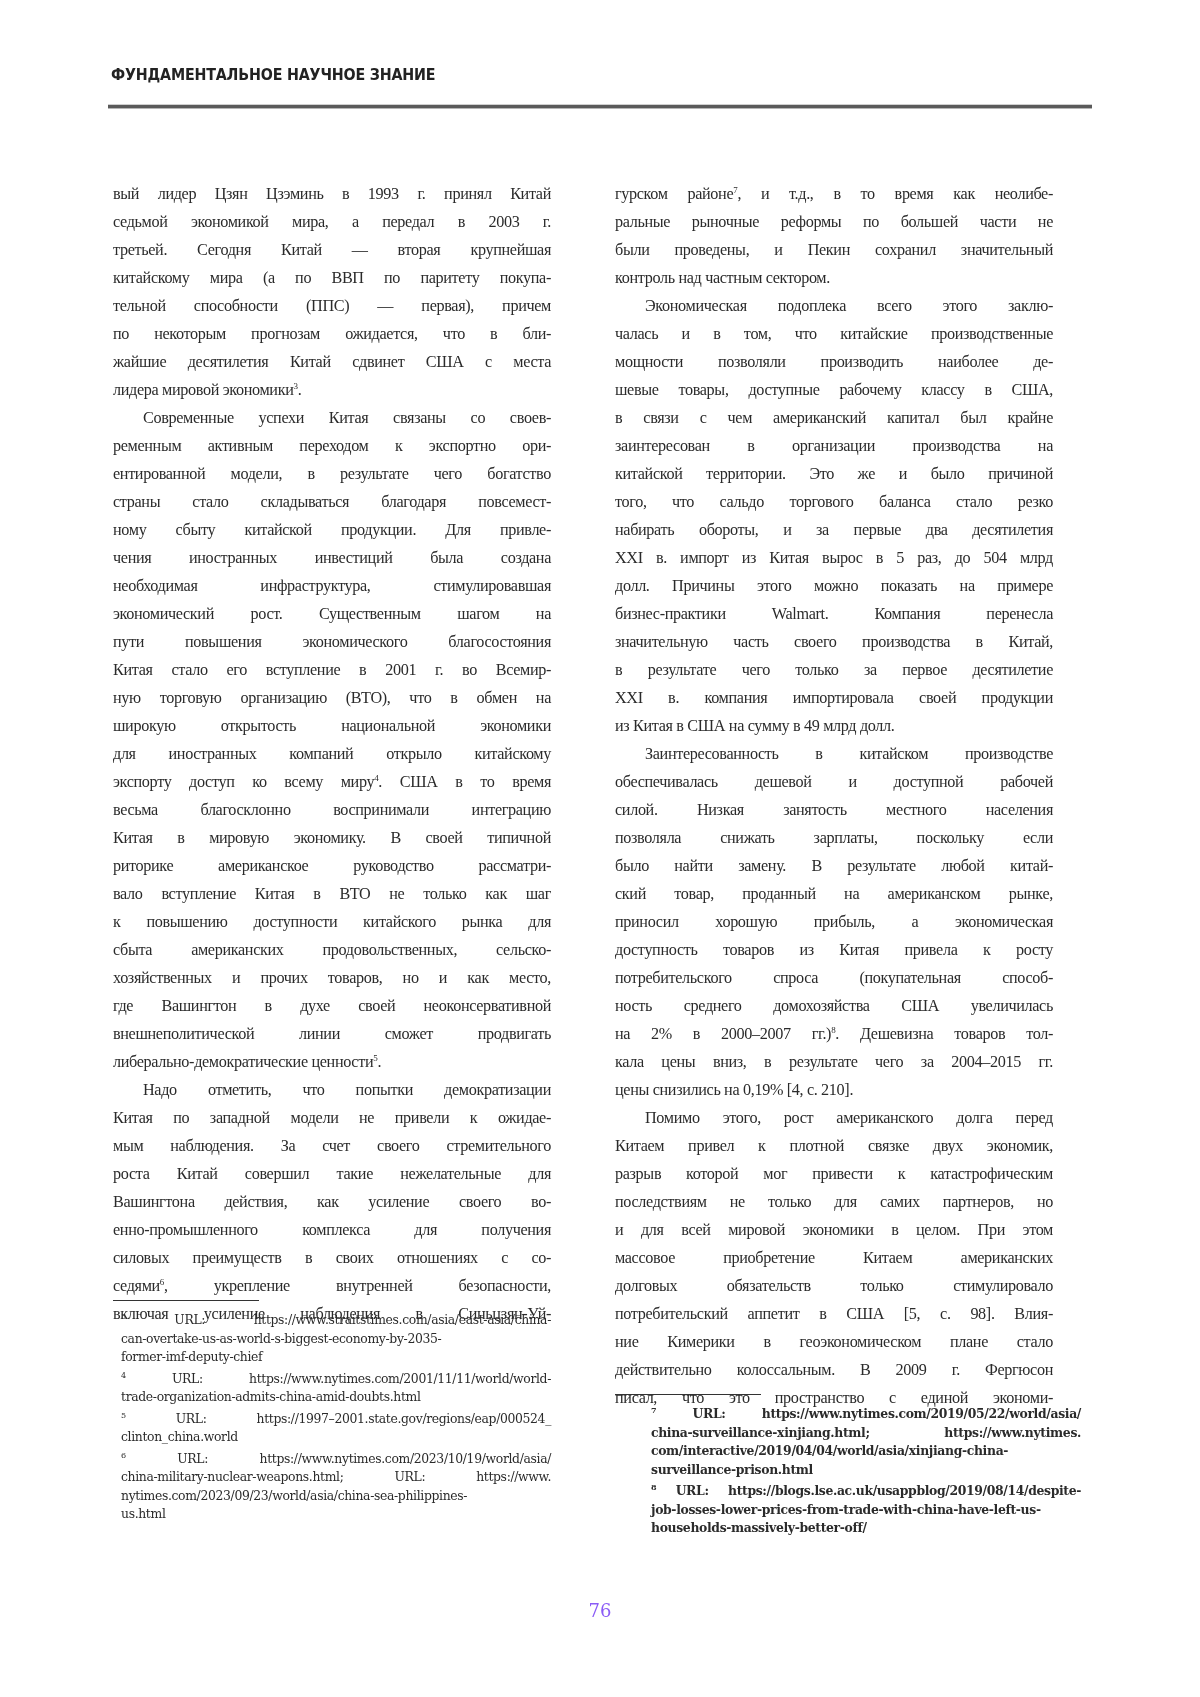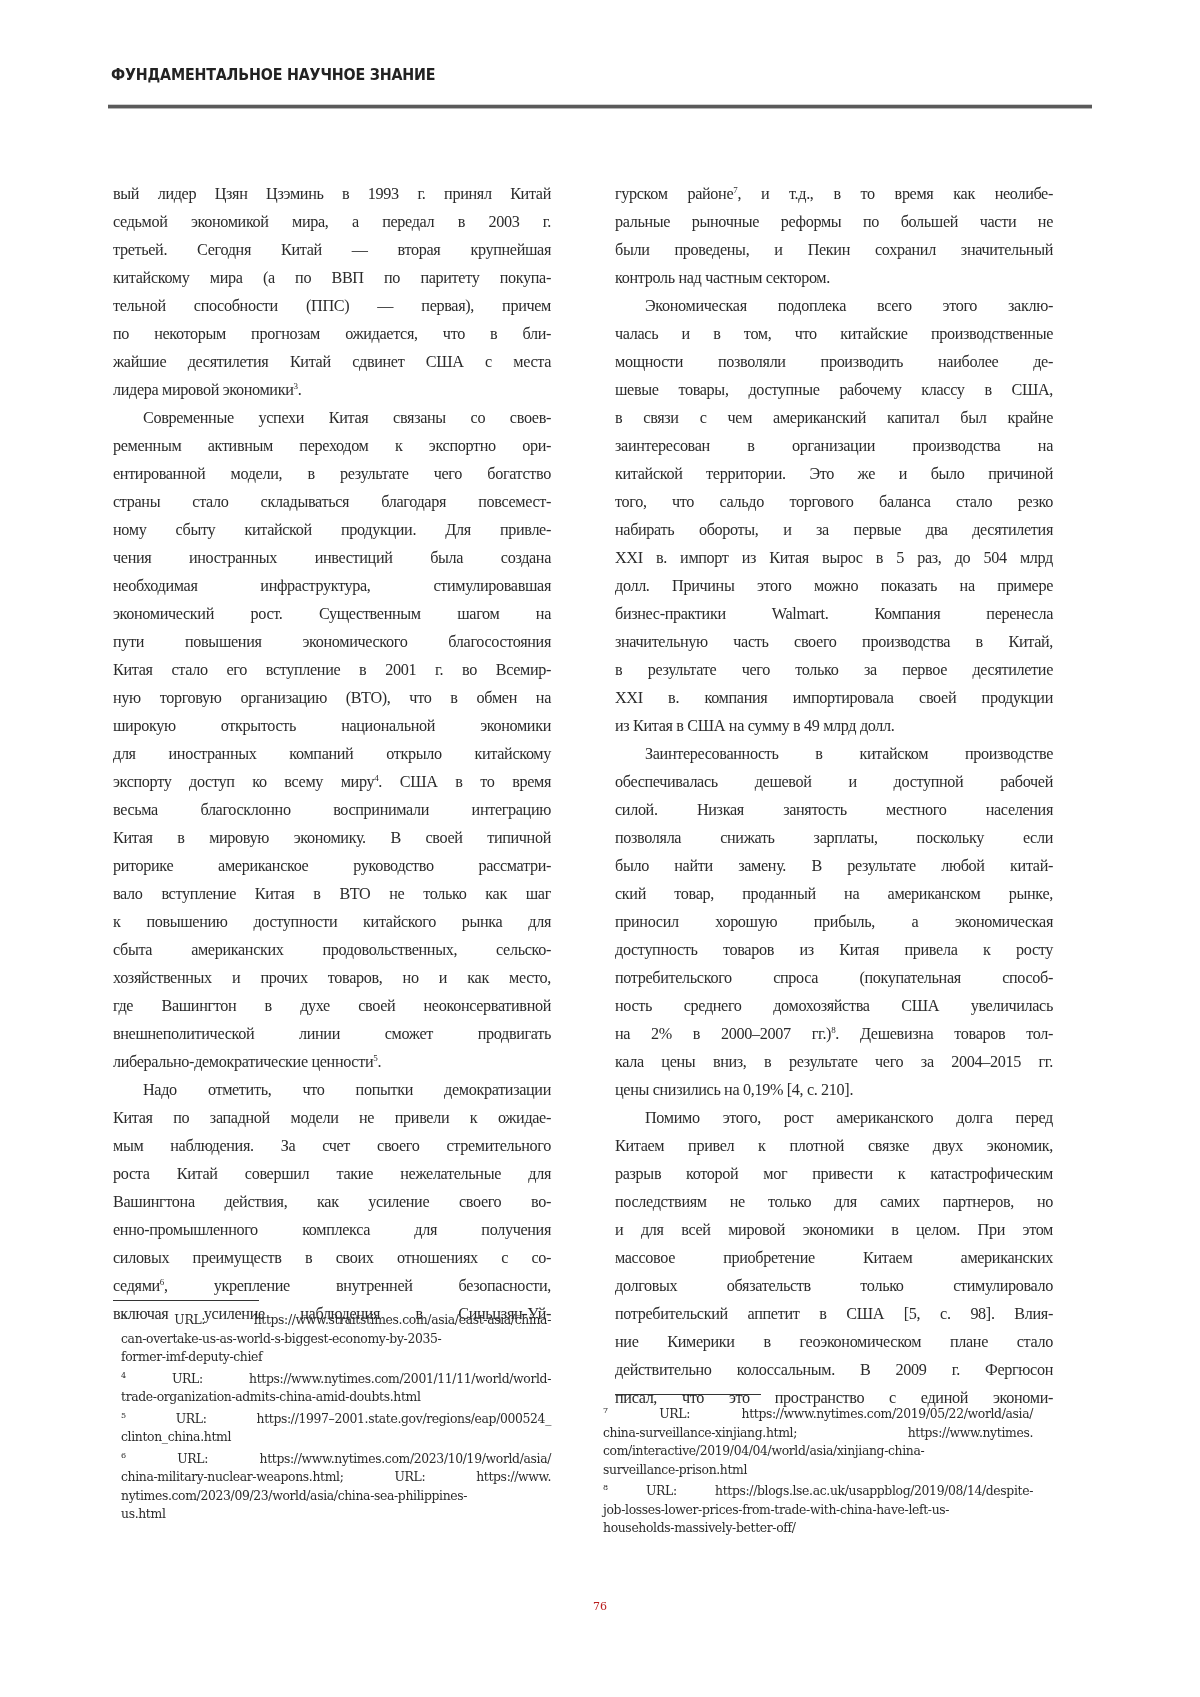--- a/index.html
+++ b/index.html
@@ -34,21 +34,21 @@
   }
   .fn-line {
     height: 18.5px; line-height: 18.5px; white-space: nowrap;
     text-align: justify; text-align-last: justify; letter-spacing: -0.35px;
   }
   .fn-line.last { text-align-last: left; }
   .fn-note { margin-bottom: 3px; margin-left: 8px; }
   .fn-note sup { font-size: 8px; vertical-align: 5px; }
   .page-number {
     position: absolute; left: 0; width: 1200px; top: 1600px; text-align: center;
-    font-family: "DejaVu Serif", serif; font-size: 11px; color: #b91c1c;
+    font-family: "DejaVu Serif", serif; font-size: 18px; color: #8b5cf6;
   }
 </style>
 </head>
 <body>
 
 <div class="running-head">ФУНДАМЕНТАЛЬНОЕ НАУЧНОЕ ЗНАНИЕ</div>
 <div class="head-rule"></div>
 
 <div class="col col-left" id="left-body">
     <div class="line"><span>вый лидер Цзян Цзэминь в 1993 г. принял Китай</span></div>
@@ -99,21 +99,21 @@
       <div class="fn-line"><sup>3</sup> <span>URL: https://www.straitstimes.com/asia/east-asia/china-</span></div>
       <div class="fn-line"><span>can-overtake-us-as-world-s-biggest-economy-by-2035-</span></div>
       <div class="fn-line last"><span>former-imf-deputy-chief</span></div>
     </div>
     <div class="fn-note">
       <div class="fn-line"><sup>4</sup> <span>URL: https://www.nytimes.com/2001/11/11/world/world-</span></div>
       <div class="fn-line last"><span>trade-organization-admits-china-amid-doubts.html</span></div>
     </div>
     <div class="fn-note">
       <div class="fn-line"><sup>5</sup> <span>URL: https://1997–2001.state.gov/regions/eap/000524_</span></div>
-      <div class="fn-line last"><span>clinton_china.html</span></div>
+      <div class="fn-line last"><span>clinton_china.world</span></div>
     </div>
     <div class="fn-note">
       <div class="fn-line"><sup>6</sup> <span>URL: https://www.nytimes.com/2023/10/19/world/asia/</span></div>
       <div class="fn-line"><span>china-military-nuclear-weapons.html; URL: https://www.</span></div>
       <div class="fn-line"><span>nytimes.com/2023/09/23/world/asia/china-sea-philippines-</span></div>
       <div class="fn-line last"><span>us.html</span></div>
     </div>
   </div>
 
 <div class="col col-right" id="right-body">
@@ -156,21 +156,21 @@
     <div class="line"><span>последствиям не только для самих партнеров, но</span></div>
     <div class="line"><span>и для всей мировой экономики в целом. При этом</span></div>
     <div class="line"><span>массовое приобретение Китаем американских</span></div>
     <div class="line"><span>долговых обязательств только стимулировало</span></div>
     <div class="line"><span>потребительский аппетит в США [5, с. 98]. Влия-</span></div>
     <div class="line"><span>ние Кимерики в геоэкономическом плане стало</span></div>
     <div class="line"><span>действительно колоссальным. В 2009 г. Фергюсон</span></div>
     <div class="line"><span>писал, что это пространство с единой экономи-</span></div>
   </div>
 <div class="fn-rule" style="left:615px; top:1394px;"></div>
-<div class="footnotes" id="right-fn" style="left:595px; top:1405px;">
+<div class="footnotes" id="right-fn" style="left:643px; top:1405px;font-weight:bold;">
     <div class="fn-note">
       <div class="fn-line"><sup>7</sup> <span>URL: https://www.nytimes.com/2019/05/22/world/asia/</span></div>
       <div class="fn-line"><span>china-surveillance-xinjiang.html; https://www.nytimes.</span></div>
       <div class="fn-line"><span>com/interactive/2019/04/04/world/asia/xinjiang-china-</span></div>
       <div class="fn-line last"><span>surveillance-prison.html</span></div>
     </div>
     <div class="fn-note">
       <div class="fn-line"><sup>8</sup> <span>URL: https://blogs.lse.ac.uk/usappblog/2019/08/14/despite-</span></div>
       <div class="fn-line"><span>job-losses-lower-prices-from-trade-with-china-have-left-us-</span></div>
       <div class="fn-line last"><span>households-massively-better-off/</span></div>

